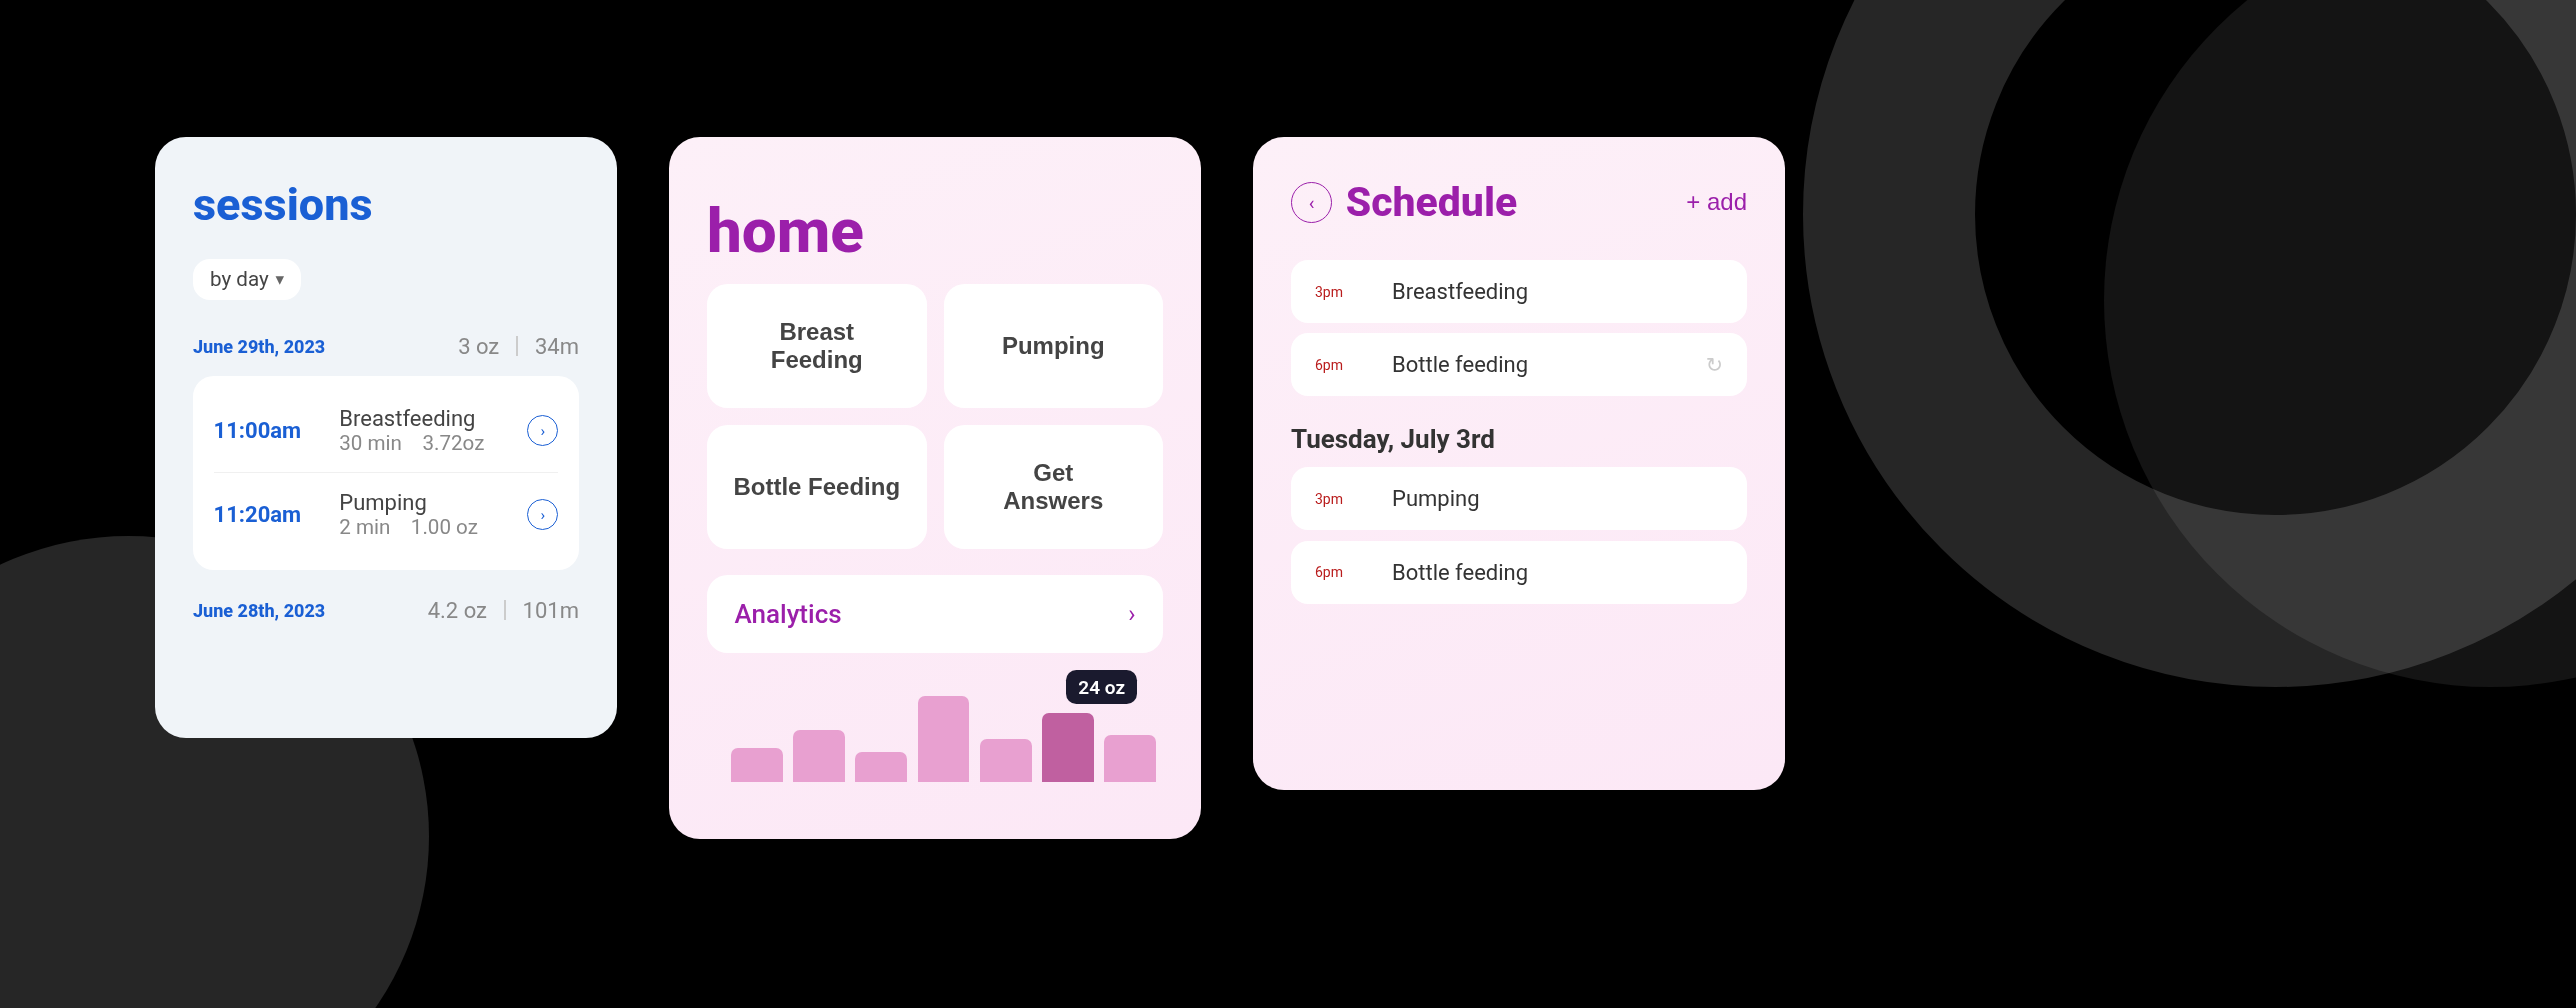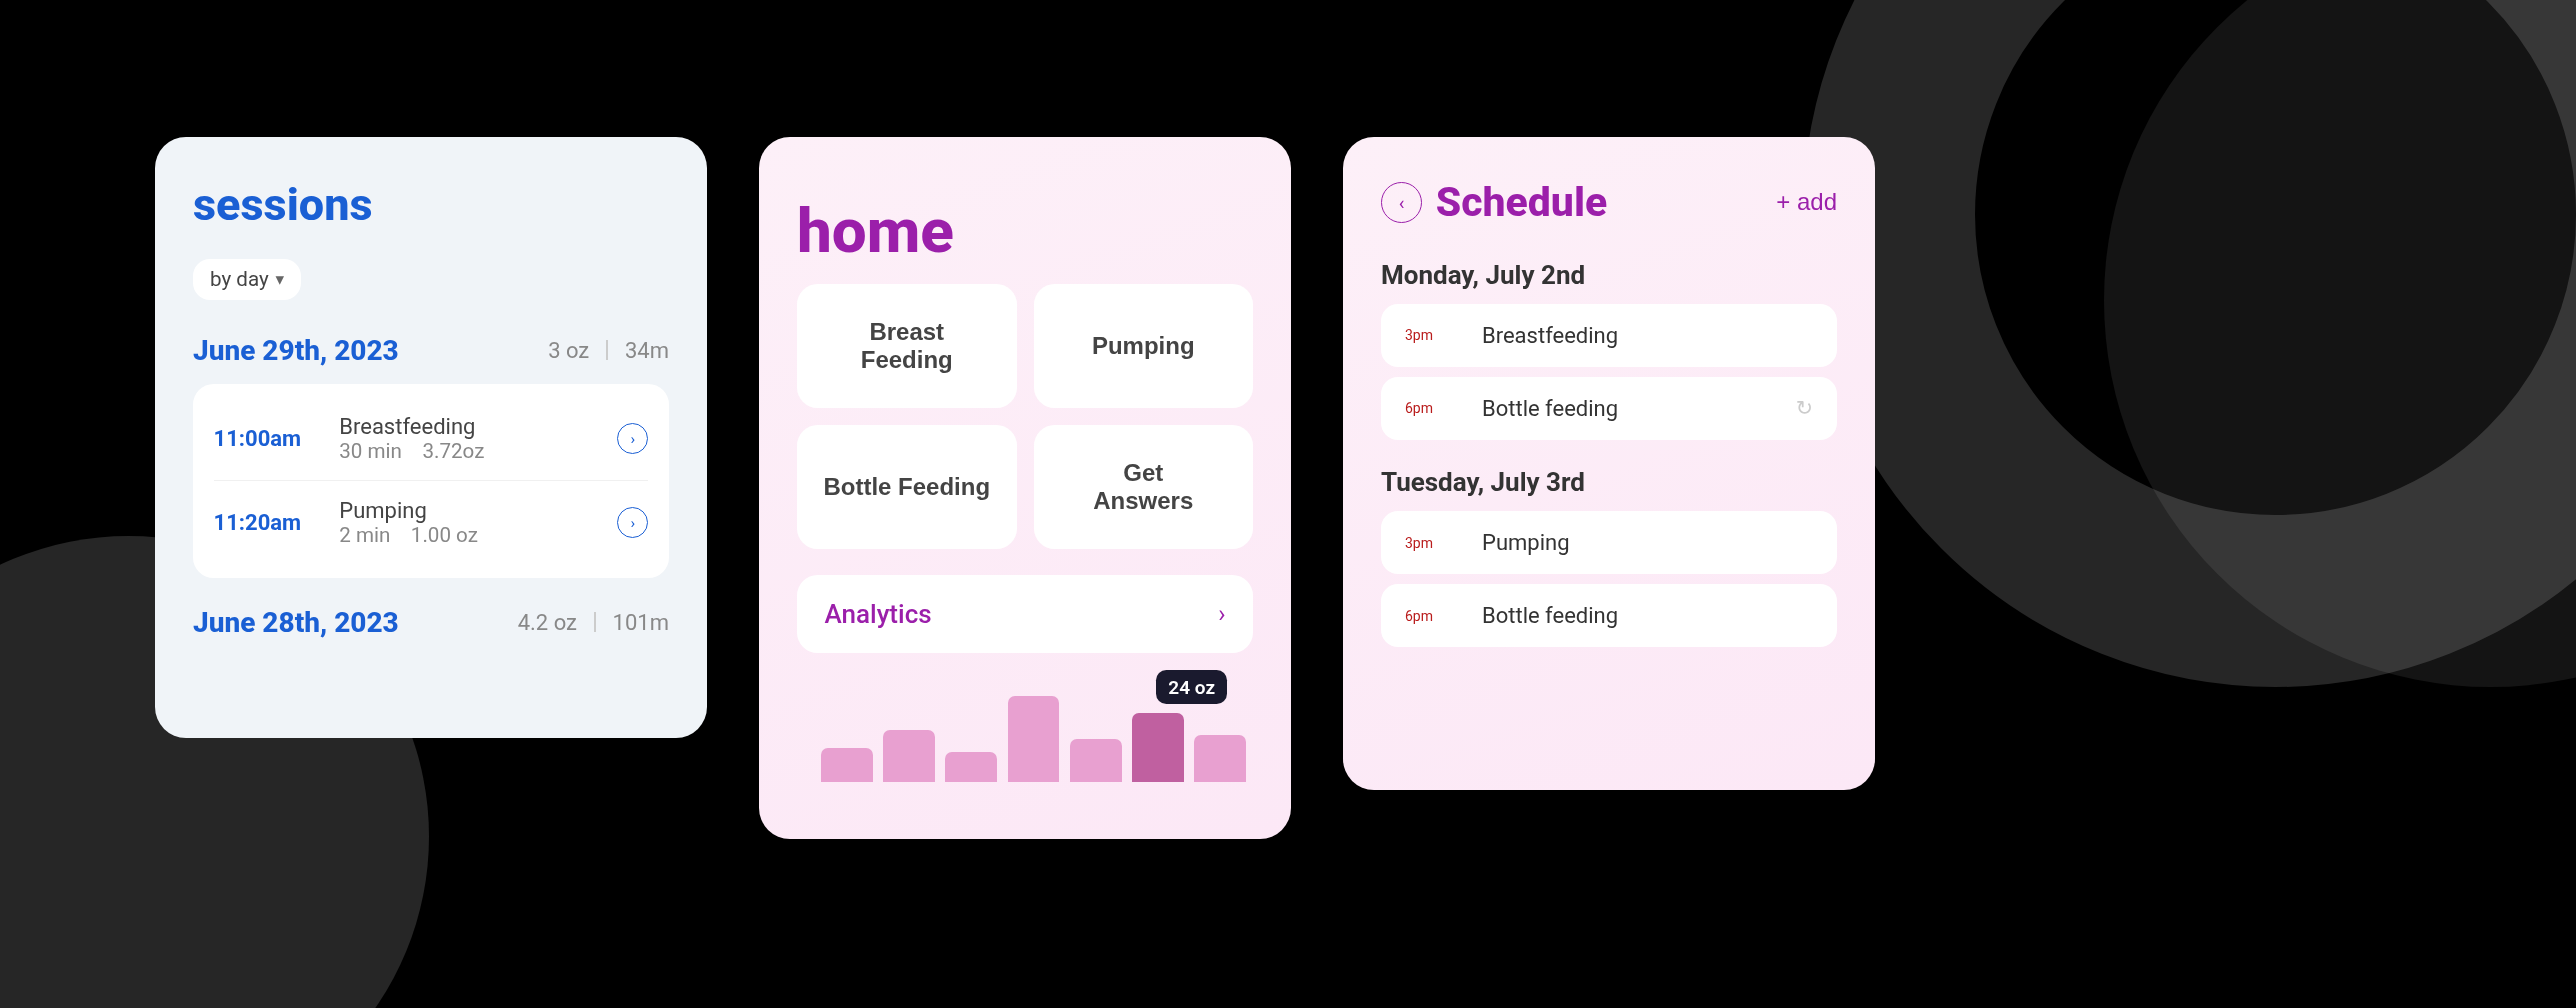--- a/index.html
+++ b/index.html
@@ -51,21 +51,21 @@
       position: absolute;
       top: 137px;
       left: 155px;
       display: flex;
       gap: 52px;
       align-items: flex-start;
     }
 
     
     .sessions-card {
-      width: 552px;
+      width: 462px;
       background: #f0f4f8;
       border-radius: 31px;
       padding: 41px 38px;
       min-height: 601px;
     }
 
     .sessions-title {
       font-size: 45px;
       font-weight: 800;
       color: #1a5fd4;
@@ -96,21 +96,21 @@
     }
 
     .date-header {
       display: flex;
       align-items: center;
       justify-content: space-between;
       margin-bottom: 17px;
     }
 
     .date-label {
-      font-size: 28px;
+      font-size: 18px;
       font-weight: 800;
       color: #1a5fd4;
     }
 
     .date-stats {
       display: flex;
       align-items: center;
       gap: 17px;
       font-size: 22px;
       color: #888;
@@ -460,21 +460,20 @@
       <div class="schedule-header-left">
         <div class="back-circle">
           <span>‹</span>
         </div>
         <div class="schedule-title">Schedule</div>
       </div>
       <button class="add-btn">+ add</button>
     </div>
 
     <div class="schedule-day">
-      <div class="schedule-day-label">Monday, July 2nd</div>
 
       <div class="schedule-item">
         <span class="schedule-time">3pm</span>
         <span class="schedule-activity">Breastfeeding</span>
       </div>
 
       <div class="schedule-item">
         <span class="schedule-time">6pm</span>
         <span class="schedule-activity">Bottle feeding</span>
         <span class="schedule-icon">↻</span>

